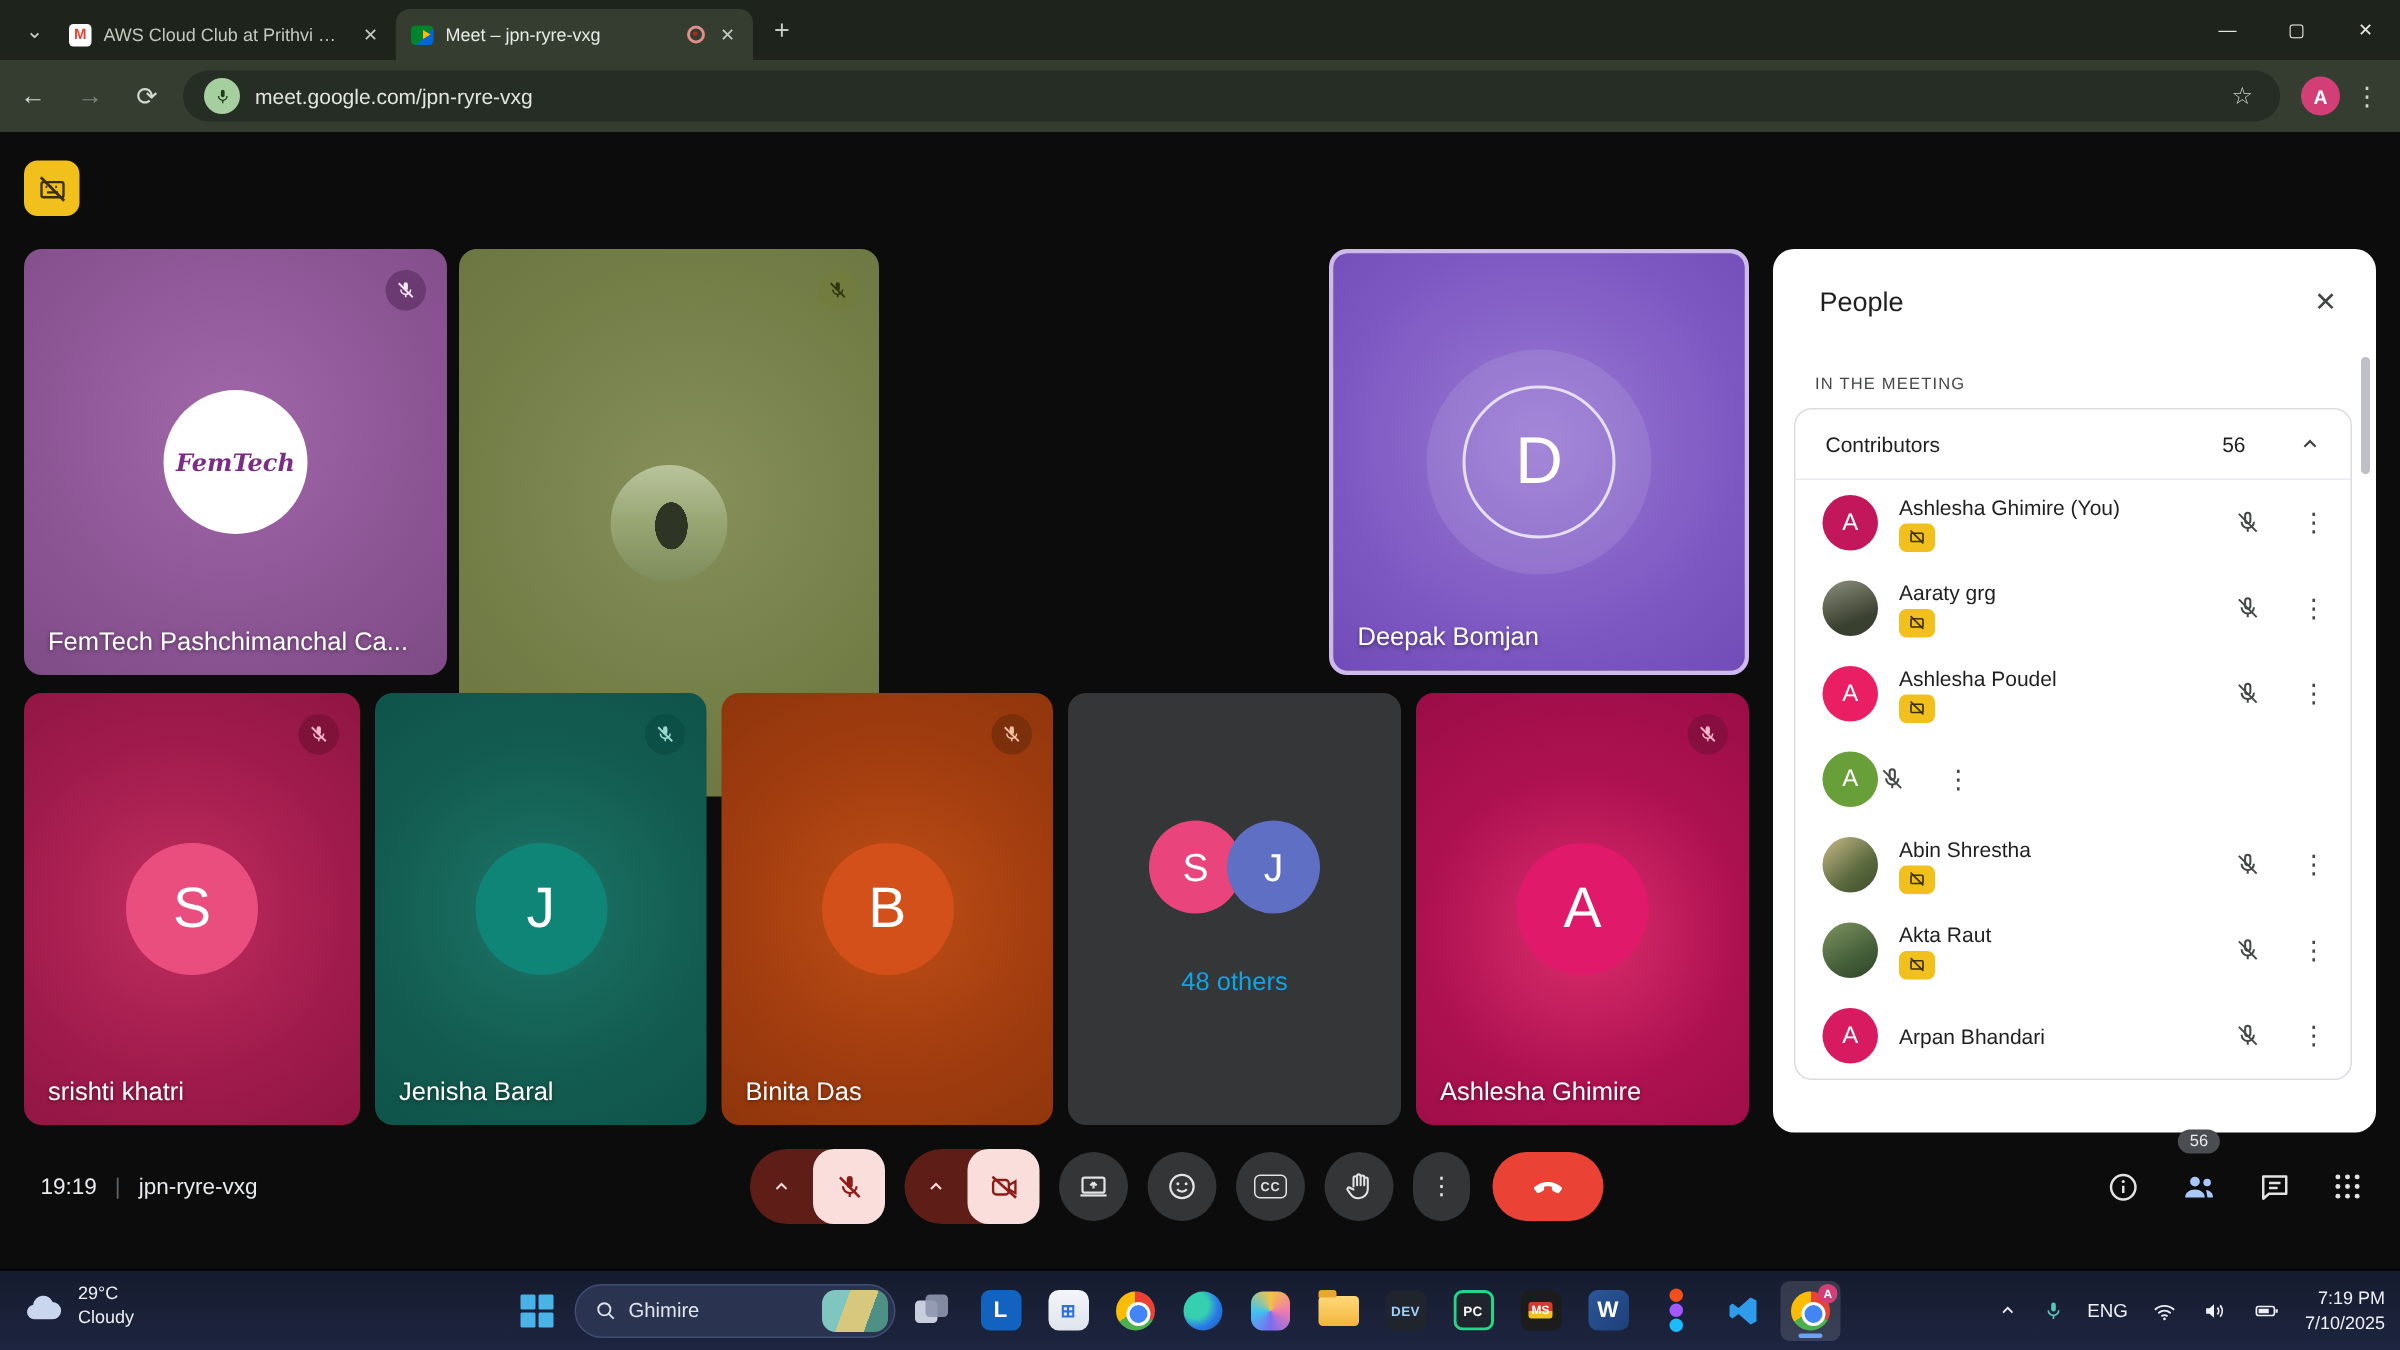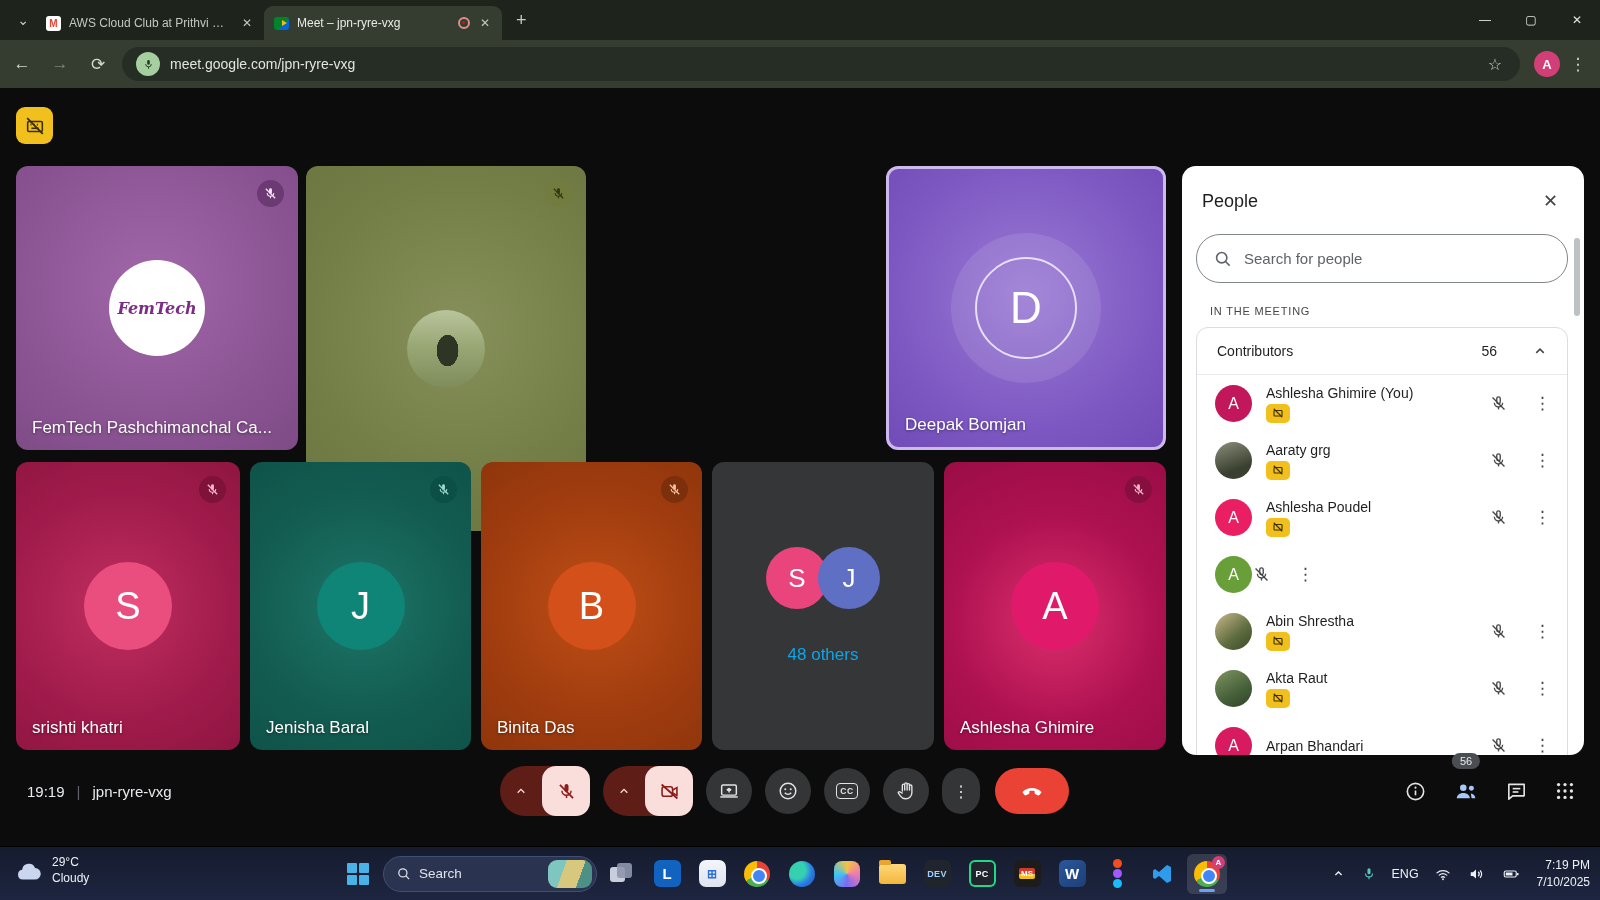--- a/index.html
+++ b/index.html
@@ -86,21 +86,21 @@
   .avatar-deepak{width:102px;height:102px;border-radius:50%;border:2px solid #e7def7;display:flex;align-items:center;justify-content:center;
                  color:#fff;font-size:44px}
   .avatar-letter{width:88px;height:88px;border-radius:50%;display:flex;align-items:center;justify-content:center;color:#fff;font-size:38px}
   .others-circles{display:flex}
   .oc{width:62px;height:62px;border-radius:50%;display:flex;align-items:center;justify-content:center;color:#fff;font-size:26px}
   .oc2{margin-left:-10px}
   .others-label{color:#0ea5e9;font-size:17px;margin-top:36px}
 
   
   .panel{position:absolute;left:1182px;top:78px;width:402px;height:589px;background:#fff;border-radius:14px;overflow:hidden}
-  .panel-title-row{display:flex;align-items:center;padding:20px 22px 12px 20px}
+  .panel-title-row{display:flex;align-items:center;padding:20px 22px 12px 31px}
   .panel-title{font-size:18px;color:#1f1f1f;flex:1}
   .panel-close{color:#444746;font-size:18px;padding:4px}
   .searchbox{margin:6px 16px 0 14px;height:49px;border:1px solid #80868b;border-radius:24px;display:flex;align-items:center;padding:0 16px;gap:12px}
   .searchbox input{border:none;outline:none;flex:1;font-size:15px;color:#1f1f1f;font-family:"Liberation Sans",sans-serif}
   .searchbox input::placeholder{color:#5f6368}
   .search-glyph{color:#5f6368}
   .section-label{margin:22px 0 10px 28px;font-size:11px;letter-spacing:.8px;color:#444746;font-weight:normal}
   .contrib-card{margin:0 16px 0 14px;border:1px solid #dadce0;border-radius:12px}
   .contrib-head{display:flex;align-items:center;height:47px;padding:0 18px 0 20px;border-bottom:1px solid #e8eaed}
   .contrib-label{flex:1;font-size:14px;color:#1f1f1f}
@@ -345,29 +345,20 @@
         </svg>
       </div>
       <div class="tile-name">Ashlesha Ghimire</div>
     </div>
 
     <div class="panel">
       <div class="panel-title-row">
         <span class="panel-title">People</span>
         <span class="panel-close">✕</span>
       </div>
-      <div class="searchbox">
-        <span class="search-glyph">
-          <svg width="19" height="19" viewBox="0 0 24 24" fill="none" stroke="currentColor" stroke-width="2">
-            <circle cx="11" cy="11" r="6.5"></circle>
-              <line x1="15.8" y1="15.8" x2="21" y2="21"></line>
-          </svg>
-        </span>
-        <input placeholder="Search for people" style="">
-      </div>
       <div class="section-label">IN THE MEETING</div>
 
       <div class="contrib-card">
         <div class="contrib-head">
           <span class="contrib-label">Contributors</span>
           <span class="contrib-count">56</span>
           <span class="contrib-chevron">
             <svg width="18" height="18" viewBox="0 0 24 24" fill="none" stroke="currentColor" stroke-width="2">
                 <path d="M7 14.5l5-5 5 5"></path>
               </svg>
@@ -651,21 +642,21 @@
             <div></div>
             <div></div>
             <div></div>
           </span>
       </span>
       <span class="tb-search">
         <svg width="15" height="15" viewBox="0 0 24 24" fill="none" stroke="#dfe3ea" stroke-width="2">
           <circle cx="11" cy="11" r="6.5"></circle>
             <line x1="15.8" y1="15.8" x2="21" y2="21"></line>
         </svg>
-        <span>Search</span>
+        <span>Ghimire</span>
         <span class="bing-img"></span>
       </span>
       <span class="tb-app">
         <span class="taskview">
             <span class="sq1"></span>
             <span class="sq2"></span>
           </span>
       </span>
       <span class="tb-app">
         <span class="ic-sq ic-linkedin">L</span>

